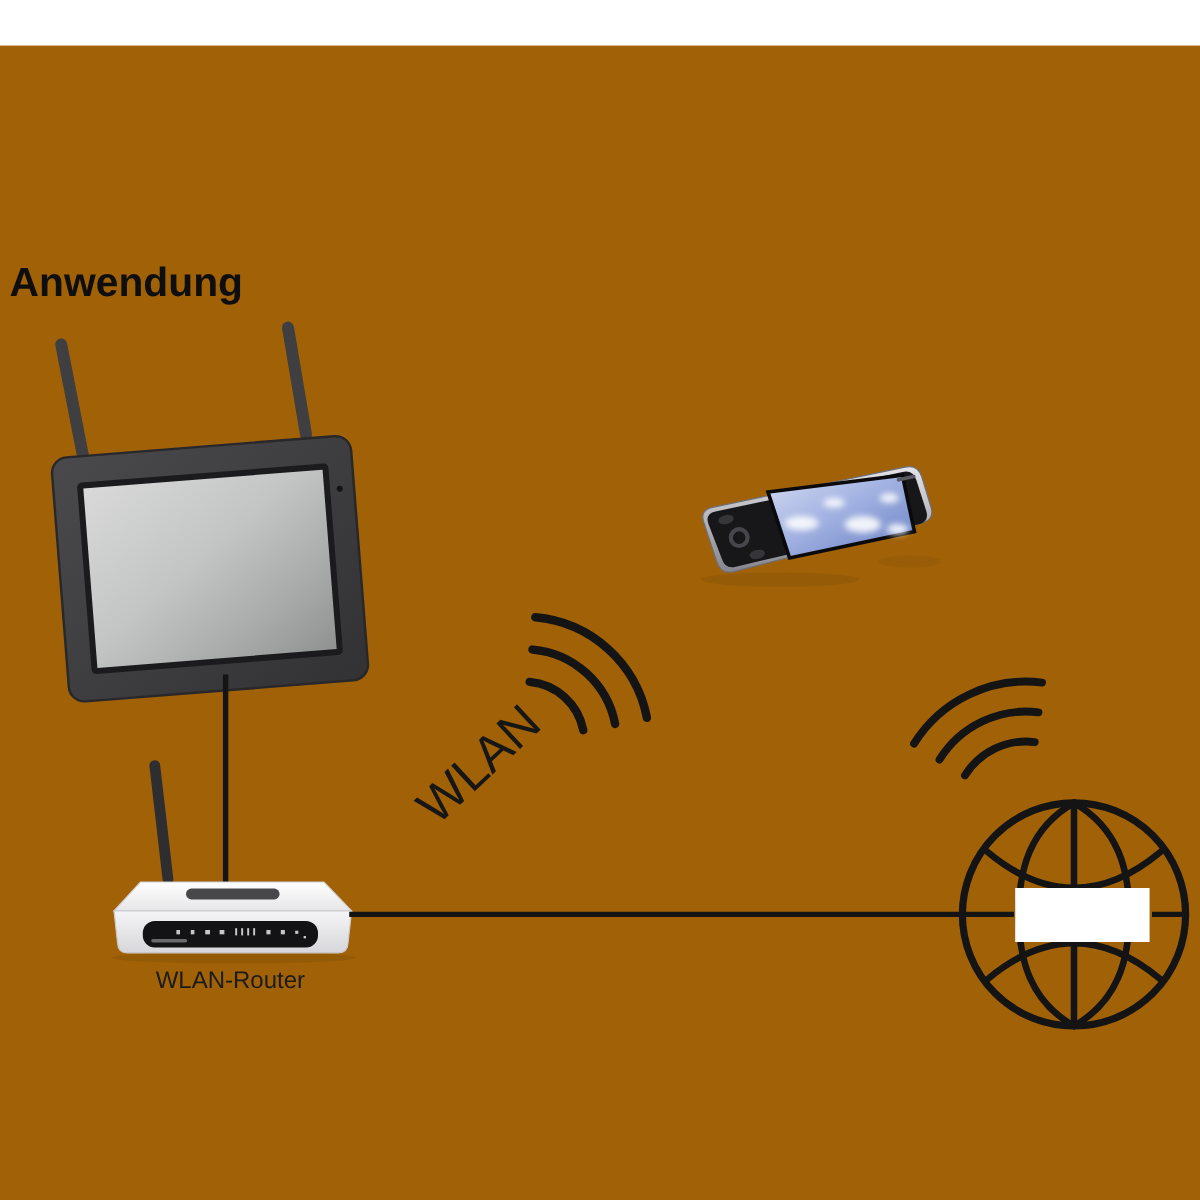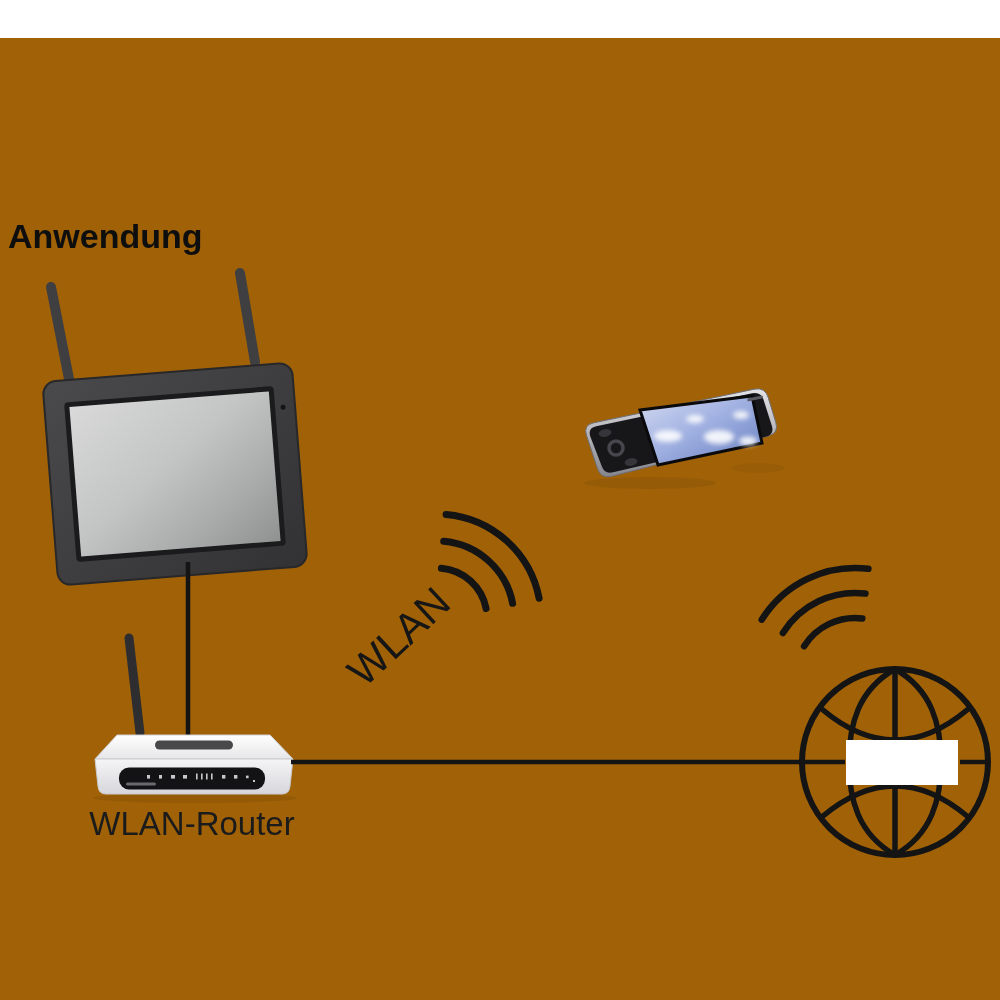--- a/index.html
+++ b/index.html
@@ -4,21 +4,21 @@
 <style>
   html,body{margin:0;padding:0;background:#ffffff;}
   .stage{
     position:relative;width:1000px;height:1000px;background:#a16207;
     overflow:hidden;font-family:Liberation Sans, sans-serif;margin-top:38px;
   }
   .stage svg{position:absolute;left:0;top:0;}
   .label{position:absolute;color:#141414;white-space:nowrap;line-height:1;}
   .label-title{left:8px;top:181px;font-size:34px;font-weight:bold;color:#0e0e0e;}
   .label-wlan{left:399px;top:599px;font-size:42px;transform:translate(-50%,-50%) rotate(-43deg);color:#161616;}
-  .label-router{left:192px;top:769px;font-size:33px;transform:translateX(-50%);color:#1b1b1b;}
+  .label-router{left:192px;top:769px;font-size:20px;transform:translateX(-50%);color:#1b1b1b;}
   .label-www{left:902px;top:722px;font-size:45px;letter-spacing:2px;transform:translate(-50%,-52%);color:#141414;}
 </style>
 </head>
 <body>
 
 <div class="stage">
 
   <svg width="1000" height="1000" viewBox="0 0 1000 1000">
     <defs>
       <linearGradient id="gradMonitorBody" x1="0" y1="0" x2="1" y2="1">

